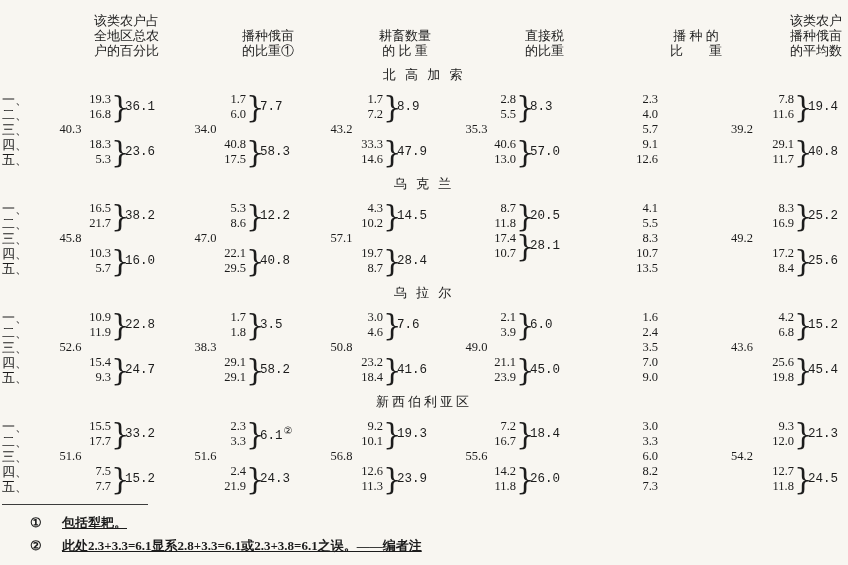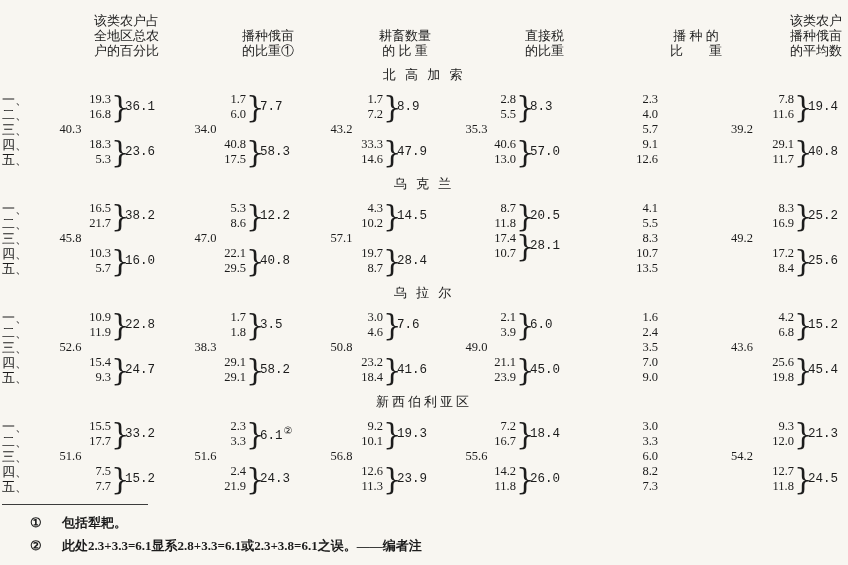--- a/index.html
+++ b/index.html
@@ -42,21 +42,21 @@
   .plain { padding-right: 32px; text-align: right; }
   .pval { height: 15px; line-height: 15px; }
   .note { font-size: 10px; vertical-align: super; margin-left: 1px; }
 
   
   .footnotes { margin-top: 10px; padding-left: 2px; }
   .fn-rule { width: 146px; height: 1px; background: #3c3c3c; margin-bottom: 9px; }
   .fn-line { display: flex; padding-left: 28px; font-size: 13px; line-height: 17px;
              margin-bottom: 6px; font-weight: 600; }
   .fn-marker { width: 20px; }
-  .fn-text { padding-left: 12px; }
+  .fn-text { padding-left: 12px; text-decoration: underline; }
 </style>
 </head>
 <body>
 
 <div class="page">
 
   <div class="header">
     <div class="hspacer"></div>
     <div class="hcell c0">
       <div class="hlines">

